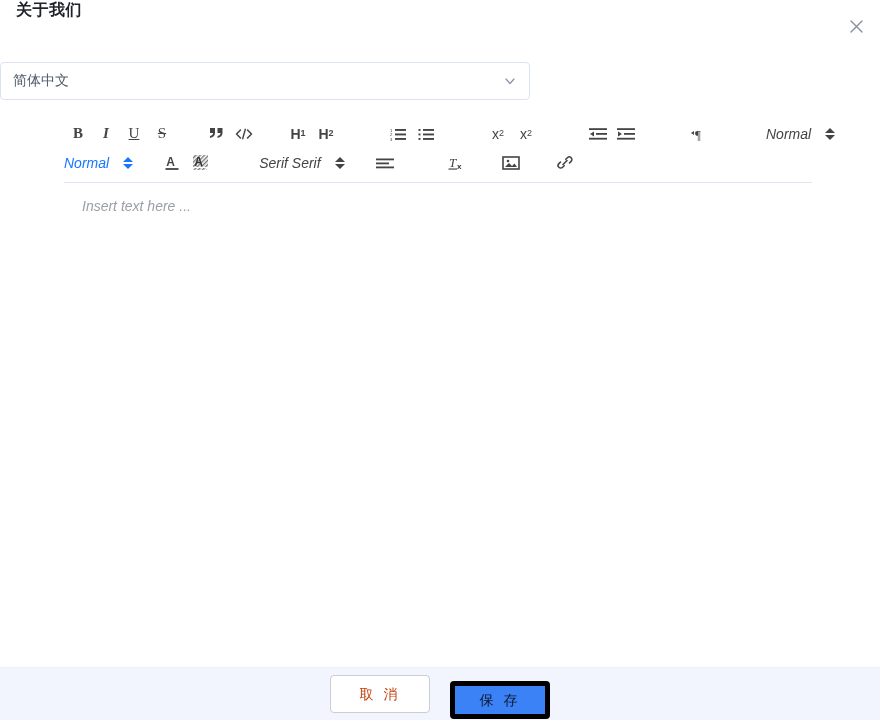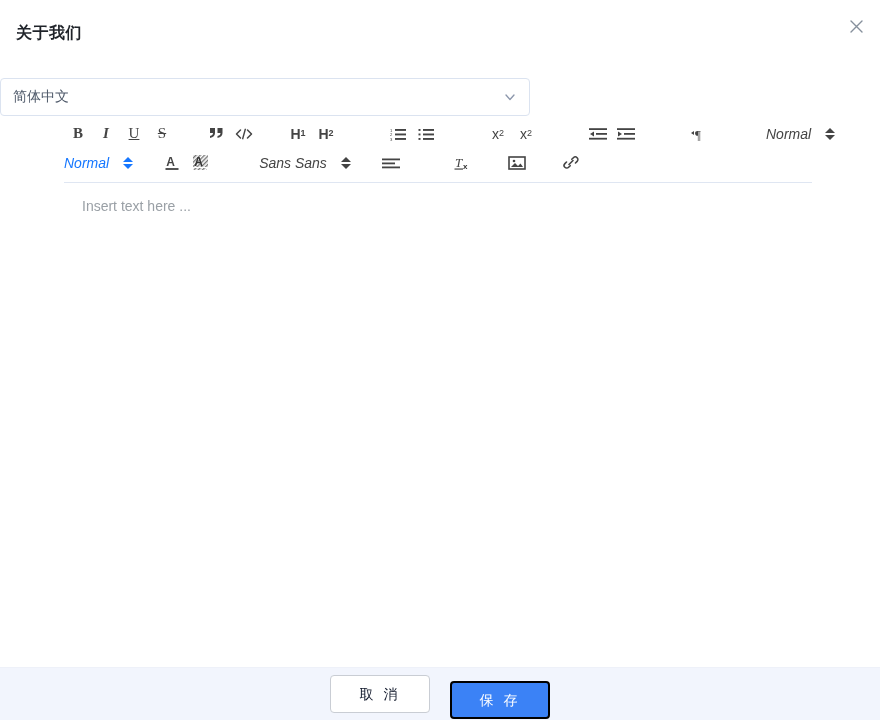--- a/index.html
+++ b/index.html
@@ -20,23 +20,23 @@
     background: #ffffff;
     display: flex;
     flex-direction: column;
   }
 
   
   .dialog-header {
     position: relative;
     height: 52px;
     flex: 0 0 52px;
-    padding: 8px 16px;
-    display: flex;
-    align-items: flex-end;
+    padding: 0 16px;
+    display: flex;
+    align-items: flex-start;
   }
   .dialog-title {
     font-size: 16px;
     font-weight: bold;
     color: #1f2329;
     letter-spacing: 0.5px;
   }
   .close-btn {
     position: absolute;
     top: 14px;
@@ -90,21 +90,20 @@
   .select-box {
     position: relative;
     height: 38px;
     border: 1px solid #dbe3f0;
     border-radius: 4px;
     background: #ffffff;
     display: flex;
     align-items: center;
     padding: 0 34px 0 12px;
     cursor: pointer;
-    margin-top: 16px;
   }
   .select-value {
     font-size: 14px;
     color: #4e5969;
     overflow: hidden;
     white-space: nowrap;
     text-overflow: ellipsis;
   }
   .select-arrow {
     position: absolute;
@@ -201,20 +200,21 @@
   .sup-btn sub, .sup-btn sup { font-size: 9px; }
 
   .editor-area {
     width: 748px;
     height: 430px;
     padding: 14px 0 0 18px;
     background: #ffffff;
   }
   .editor-placeholder {
     font-size: 14px;
+    font-style: italic;
     color: #9aa0a6;
     line-height: 1.4;
   }
 
   
   .dialog-footer {
     flex: 0 0 53px;
     height: 53px;
     background: #f2f5fd;
     border-top: 1px solid #eef1f9;
@@ -232,27 +232,27 @@
     letter-spacing: 3px;
     cursor: pointer;
     display: inline-flex;
     align-items: center;
     justify-content: center;
     line-height: 1;
   }
   .btn-cancel {
     background: #ffffff;
     border: 1px solid #c9cdd4;
-    color: #0f172a;
+    color: #c2410c;
     text-align: center;
   }
   .btn-save {
     background: #3b82f6;
-    border: 2px solid #000000;
-    color: #ffffff;
+    border: 5px solid #000000;
+    color: #0f172a;
     margin-top: 11px;
   }
 </style>
 </head>
 <body>
 
 <div class="dialog">
 
   <div class="dialog-header">
     <span class="dialog-title">关于我们</span>
@@ -402,21 +402,21 @@
               </defs>
               <rect x="1" y="1" width="15" height="12" fill="url(#hatchBg)"></rect>
               <text x="2.2" y="12" font-size="12" font-weight="bold" fill="#333" font-family="Liberation Sans, sans-serif">A</text>
               <rect x="1.5" y="14" width="13" height="2" fill="url(#hatchBg)"></rect>
             </svg>
           </span>
 
           <span class="tb-gap-lg"></span>
 
           <span class="tb-picker">
-            <span class="pk-label">Sans Sans</span>
+            <span class="pk-label">Serif Serif</span>
             <span class="pk-arrows">
               <span class="tri tri-up"></span>
                 <span class="tri tri-down"></span>
             </span>
           </span>
 
           <span class="tb-gap-md"></span>
 
           <span class="tb-btn">
             <svg width="18" height="14" viewBox="0 0 18 14" aria-hidden="true">

